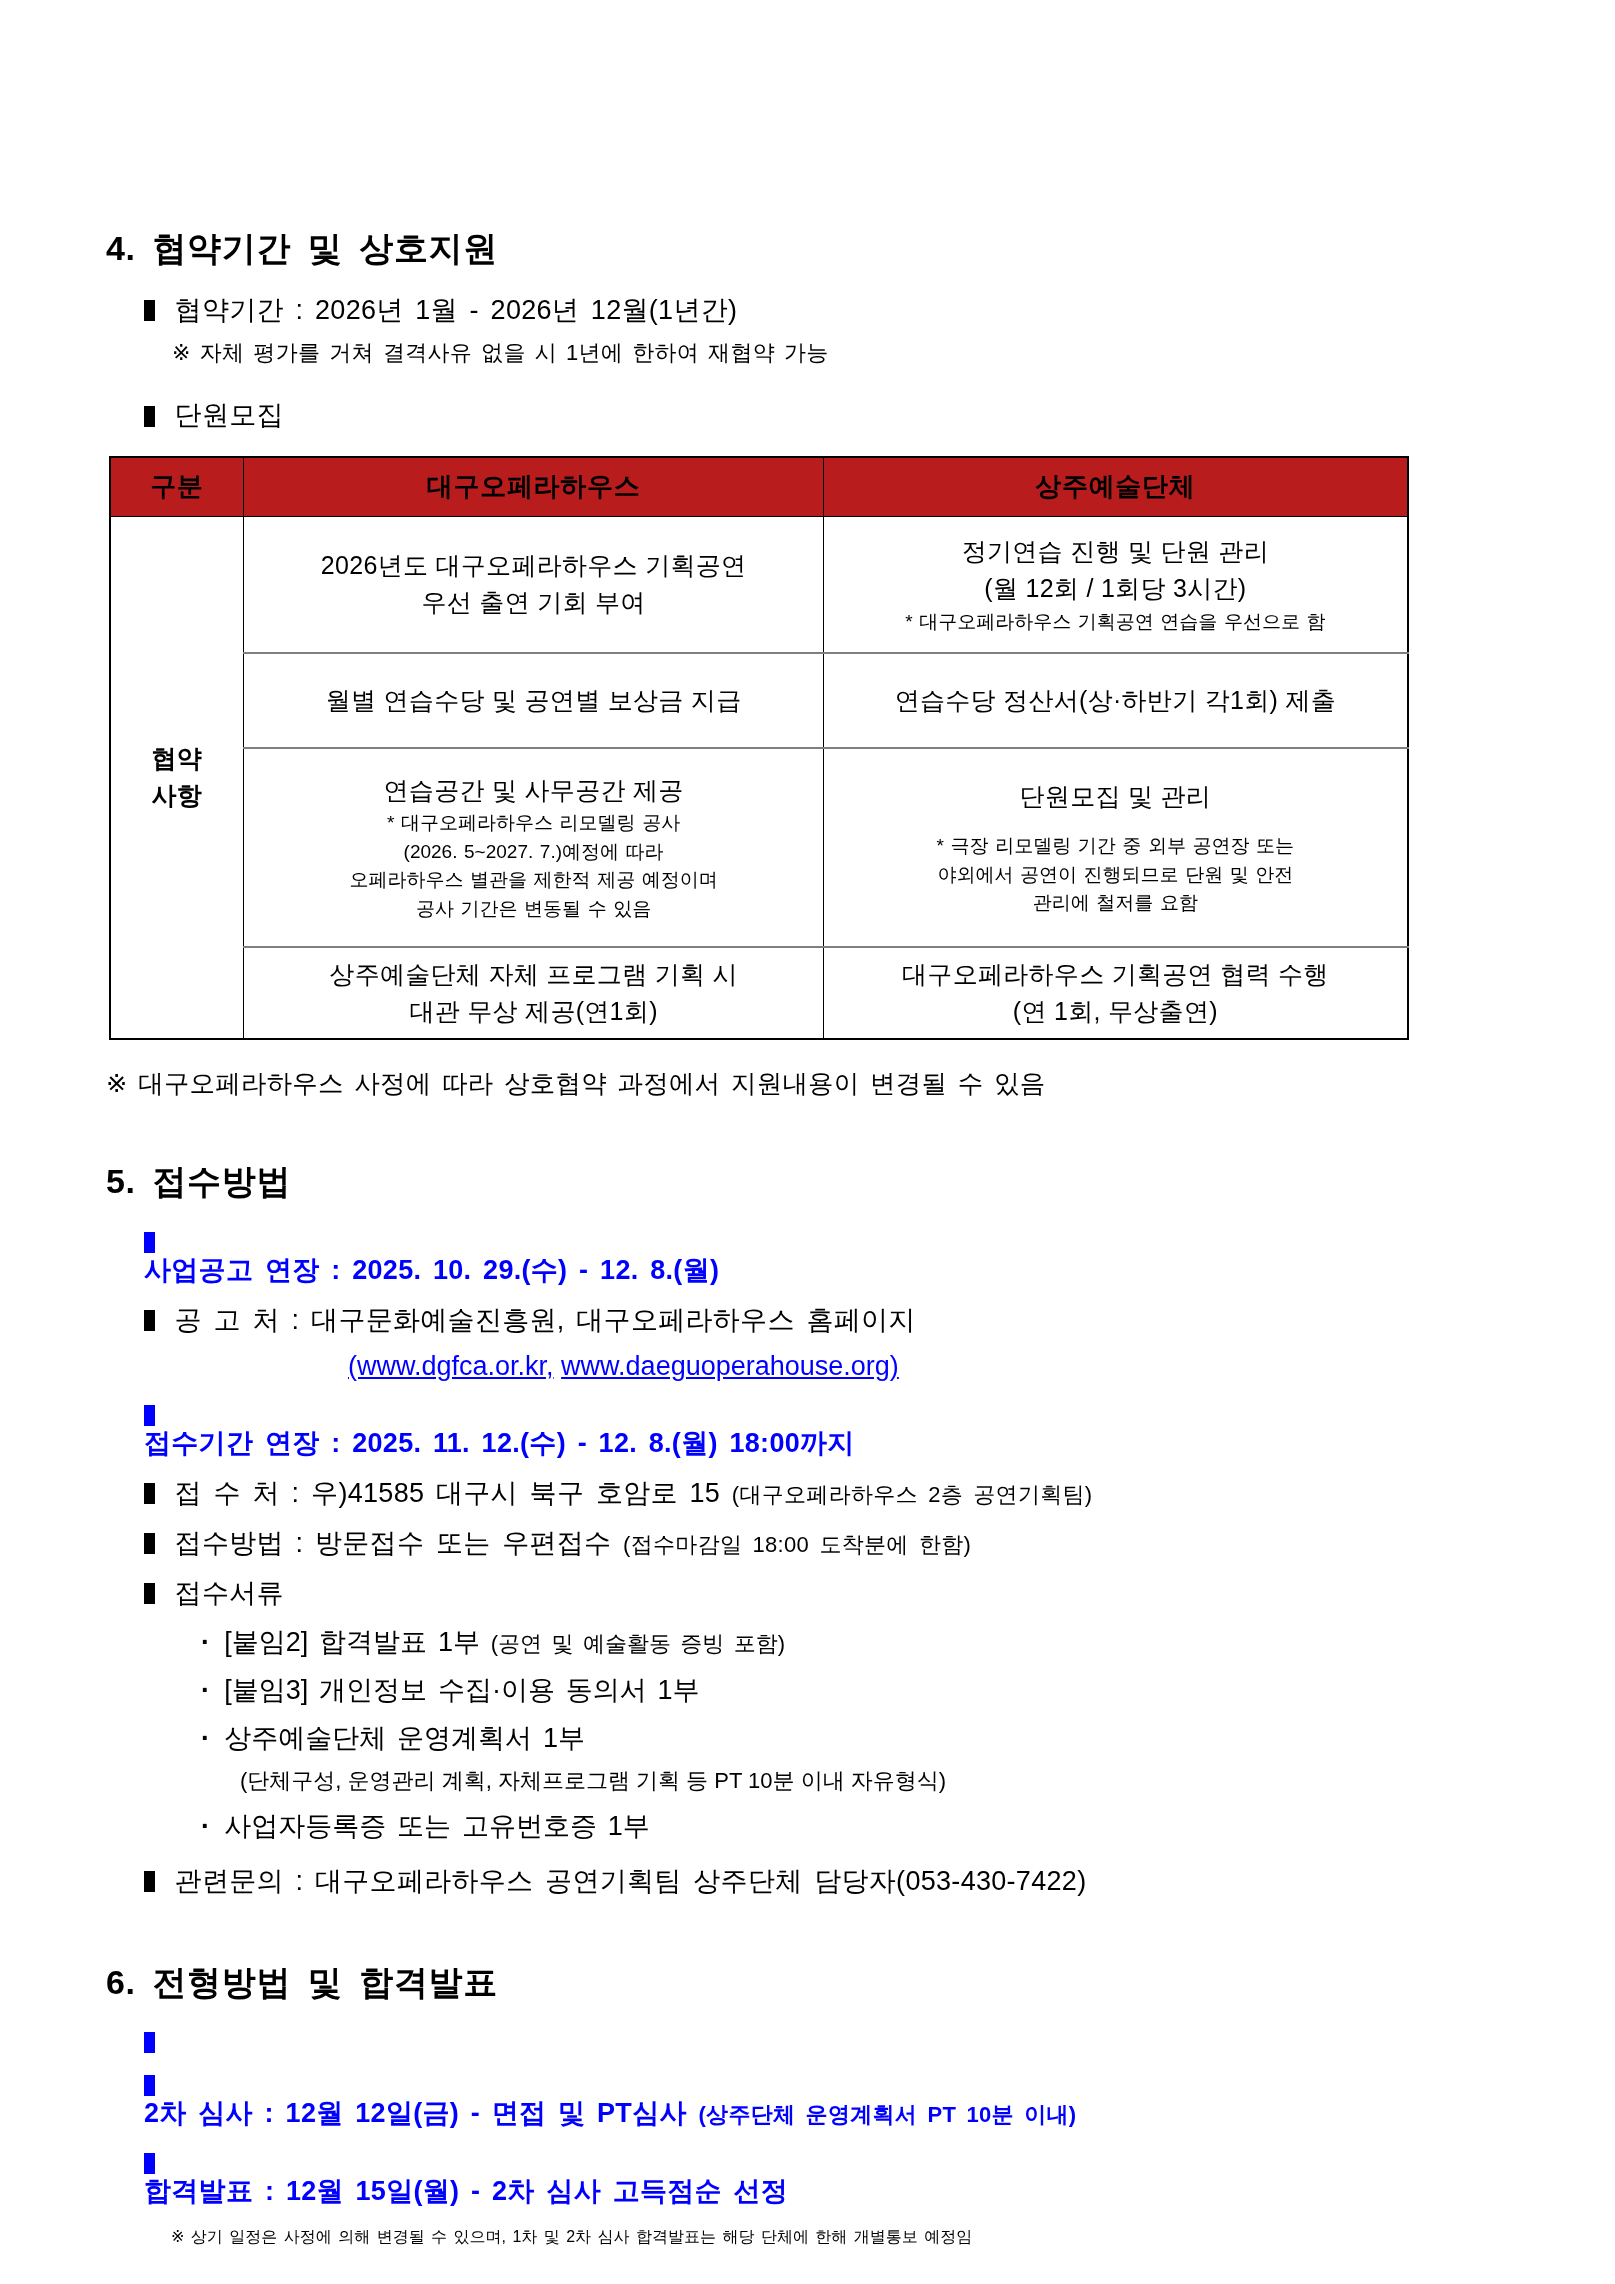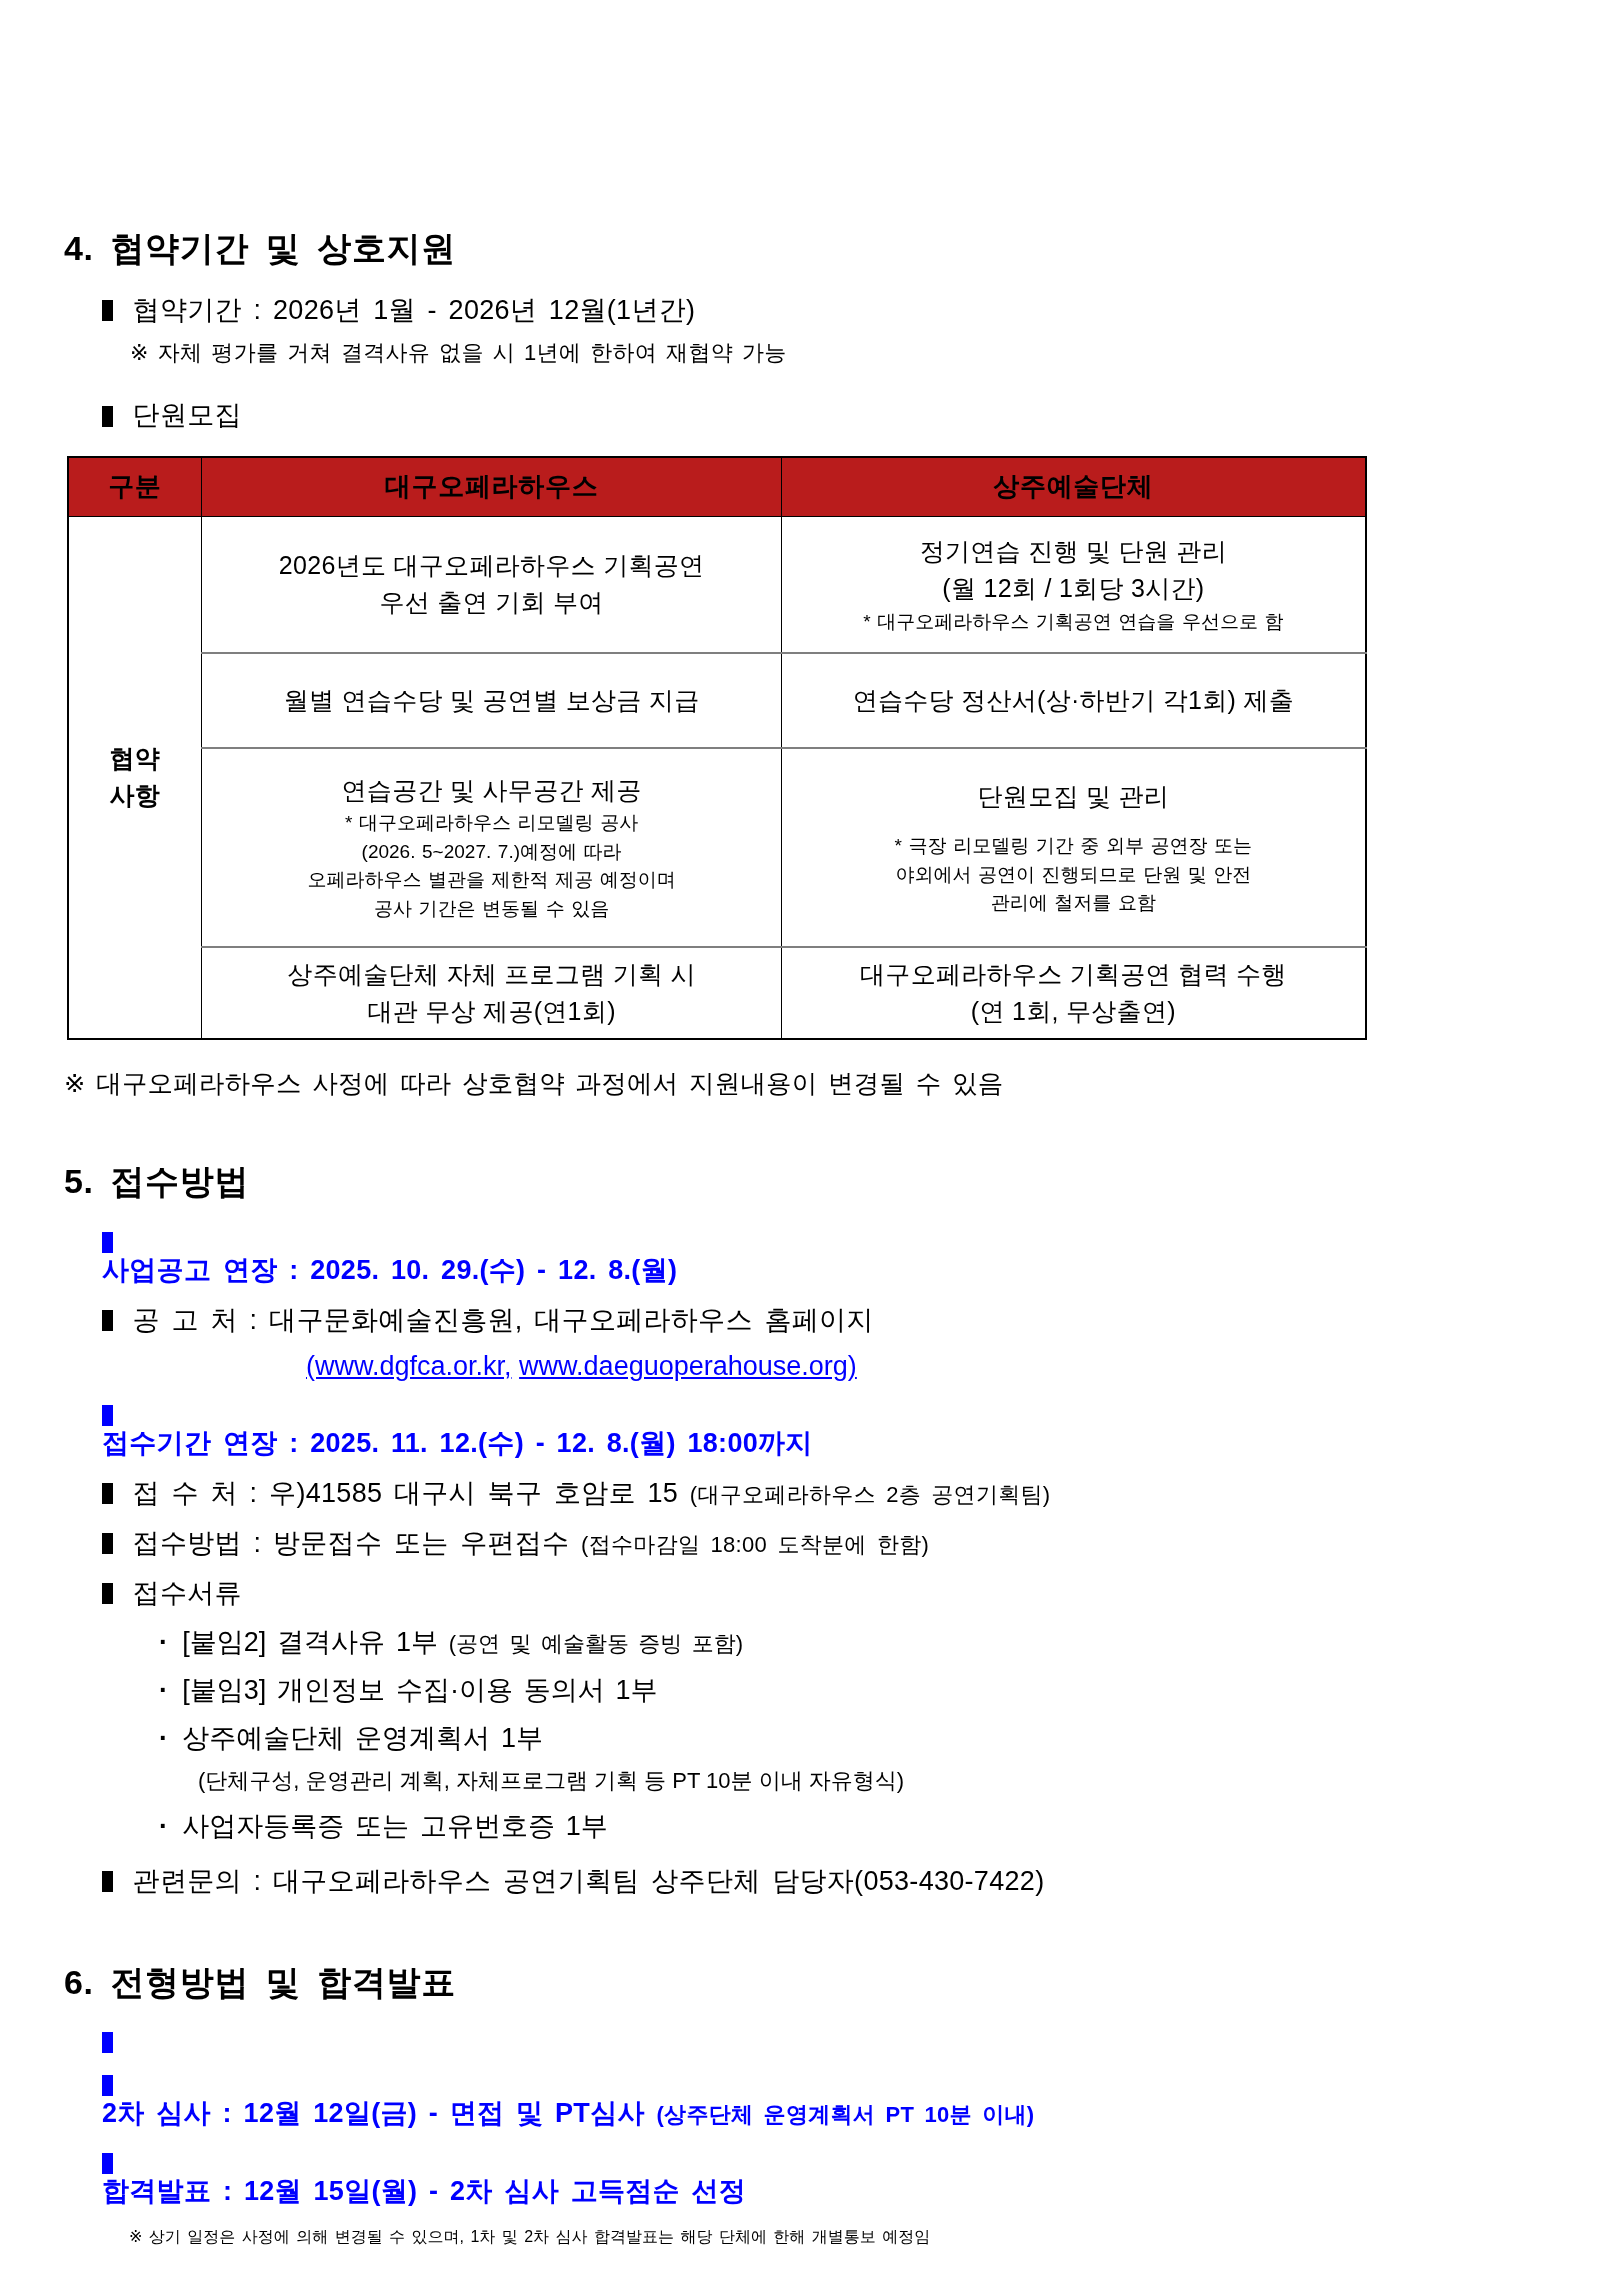--- a/index.html
+++ b/index.html
@@ -5,21 +5,21 @@
   * { margin:0; padding:0; box-sizing:border-box; }
   html,body { background:#ffffff; }
   body {
     width:1616px; height:2284px;
     font-family:"Liberation Sans","DejaVu Sans",sans-serif;
     color:#000;
     position:relative;
   }
   .page {
     position:absolute; inset:0;
-    padding:229px 130px 0 64px;
+    padding:229px 130px 0 106px;
   }
   
   .sec-heading {
     font-size:34px; font-weight:bold; letter-spacing:0.7px; word-spacing:6.5px;
     line-height:1.15;
   }
   
   .li {
     display:flex; align-items:flex-start;
     margin-left:38px; margin-top:14.3px;
@@ -198,21 +198,21 @@
     <span><span>접수방법 : 방문접수 또는 우편접수 </span><span class="small-inline">(접수마감일 18:00 도착분에 한함)</span></span>
   </div>
 
   <div class="li">
     <span class="sq"></span>
     <span>접수서류</span>
   </div>
 
   <div class="sub">
     <span class="dot">·</span>
-    <span><span>[붙임2] 결격사유 1부 </span><span class="small-inline">(공연 및 예술활동 증빙 포함)</span></span>
+    <span><span>[붙임2] 합격발표 1부 </span><span class="small-inline">(공연 및 예술활동 증빙 포함)</span></span>
   </div>
   <div class="sub">
     <span class="dot">·</span>
     <span>[붙임3] 개인정보 수집·이용 동의서 1부</span>
   </div>
   <div class="sub">
     <span class="dot">·</span>
     <span>상주예술단체 운영계획서 1부</span>
   </div>
   <div class="subnote">(단체구성, 운영관리 계획, 자체프로그램 기획 등 PT 10분 이내 자유형식)</div>

